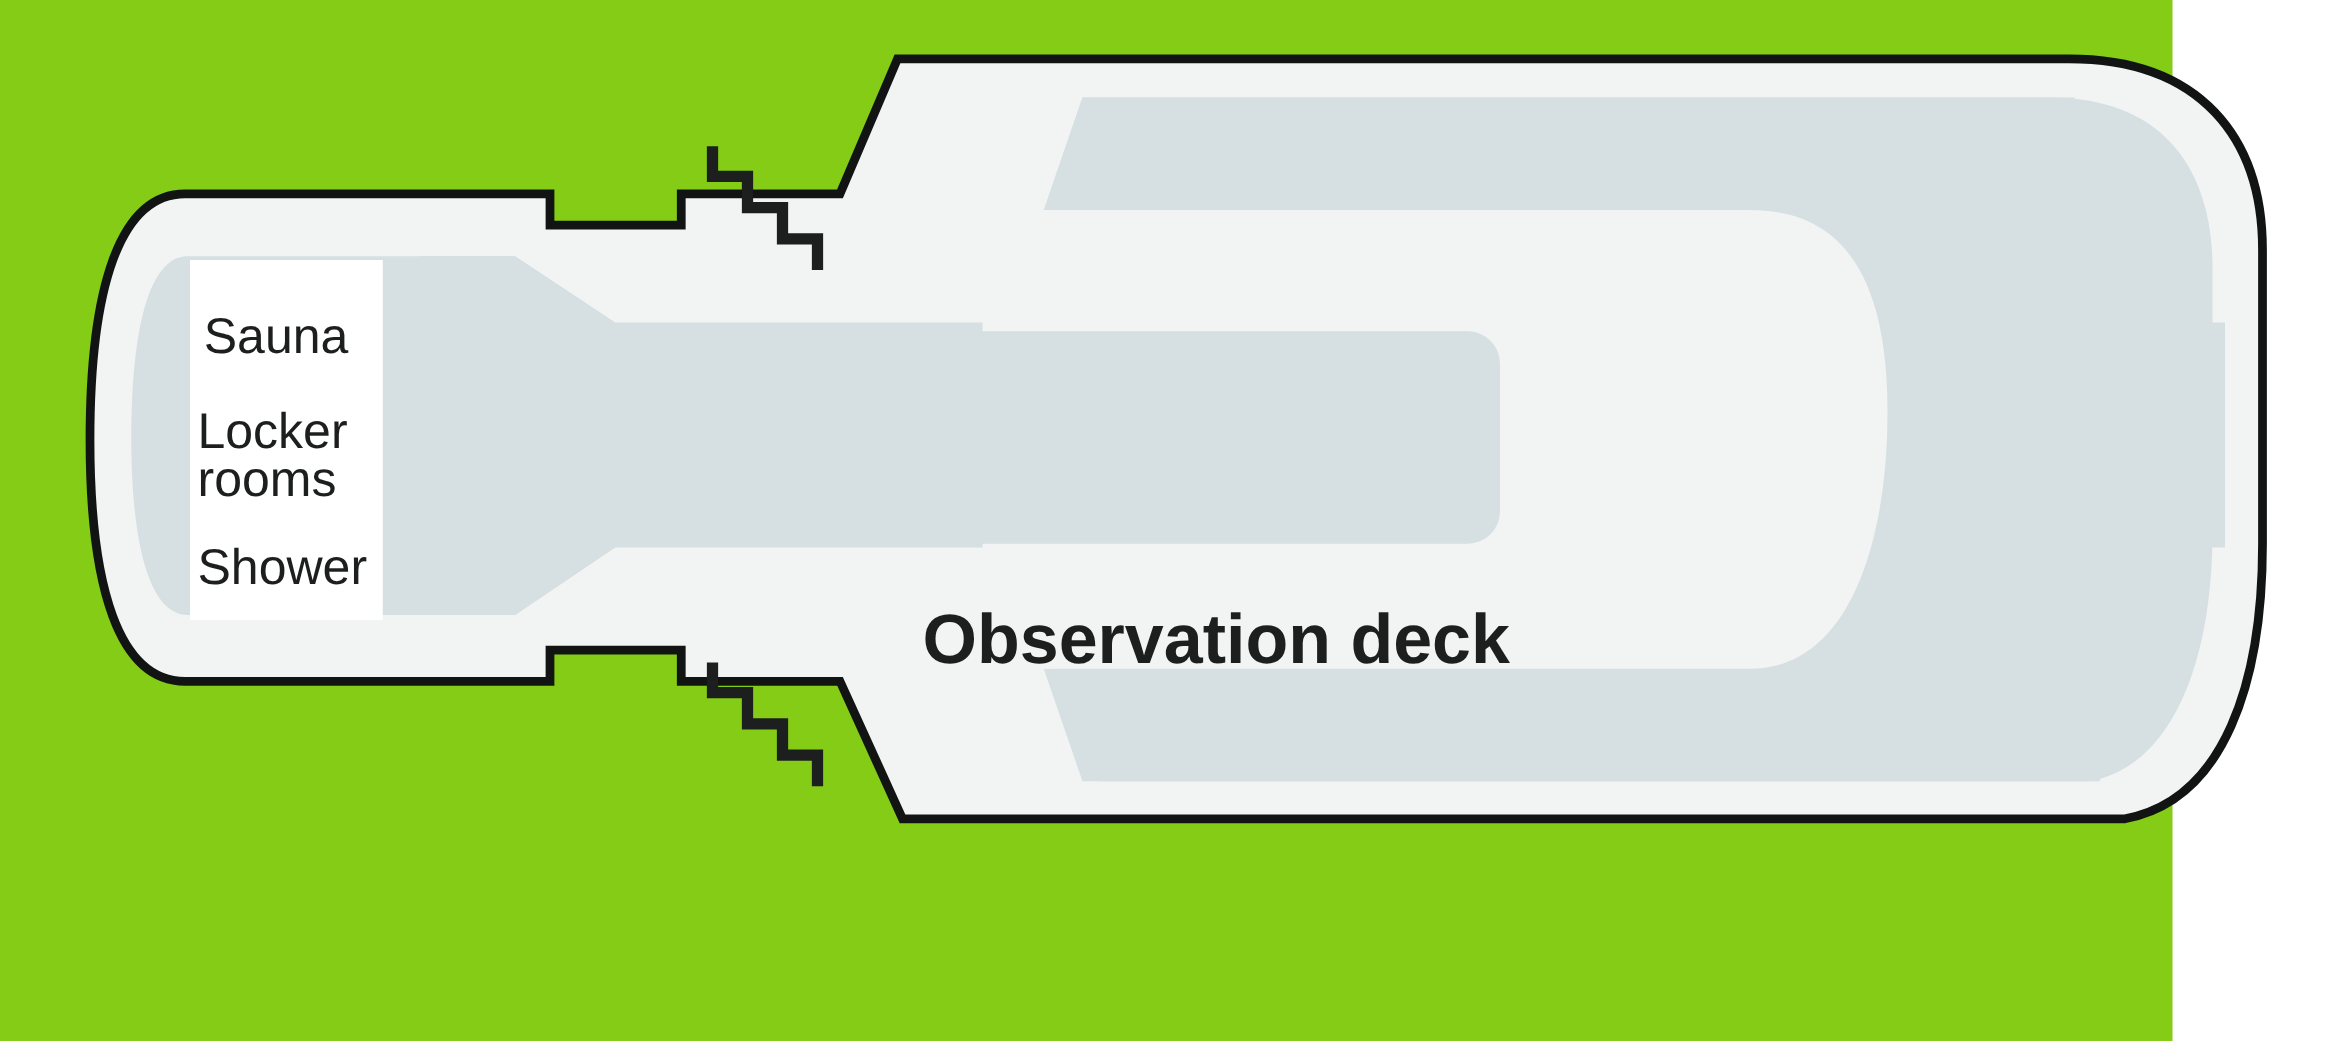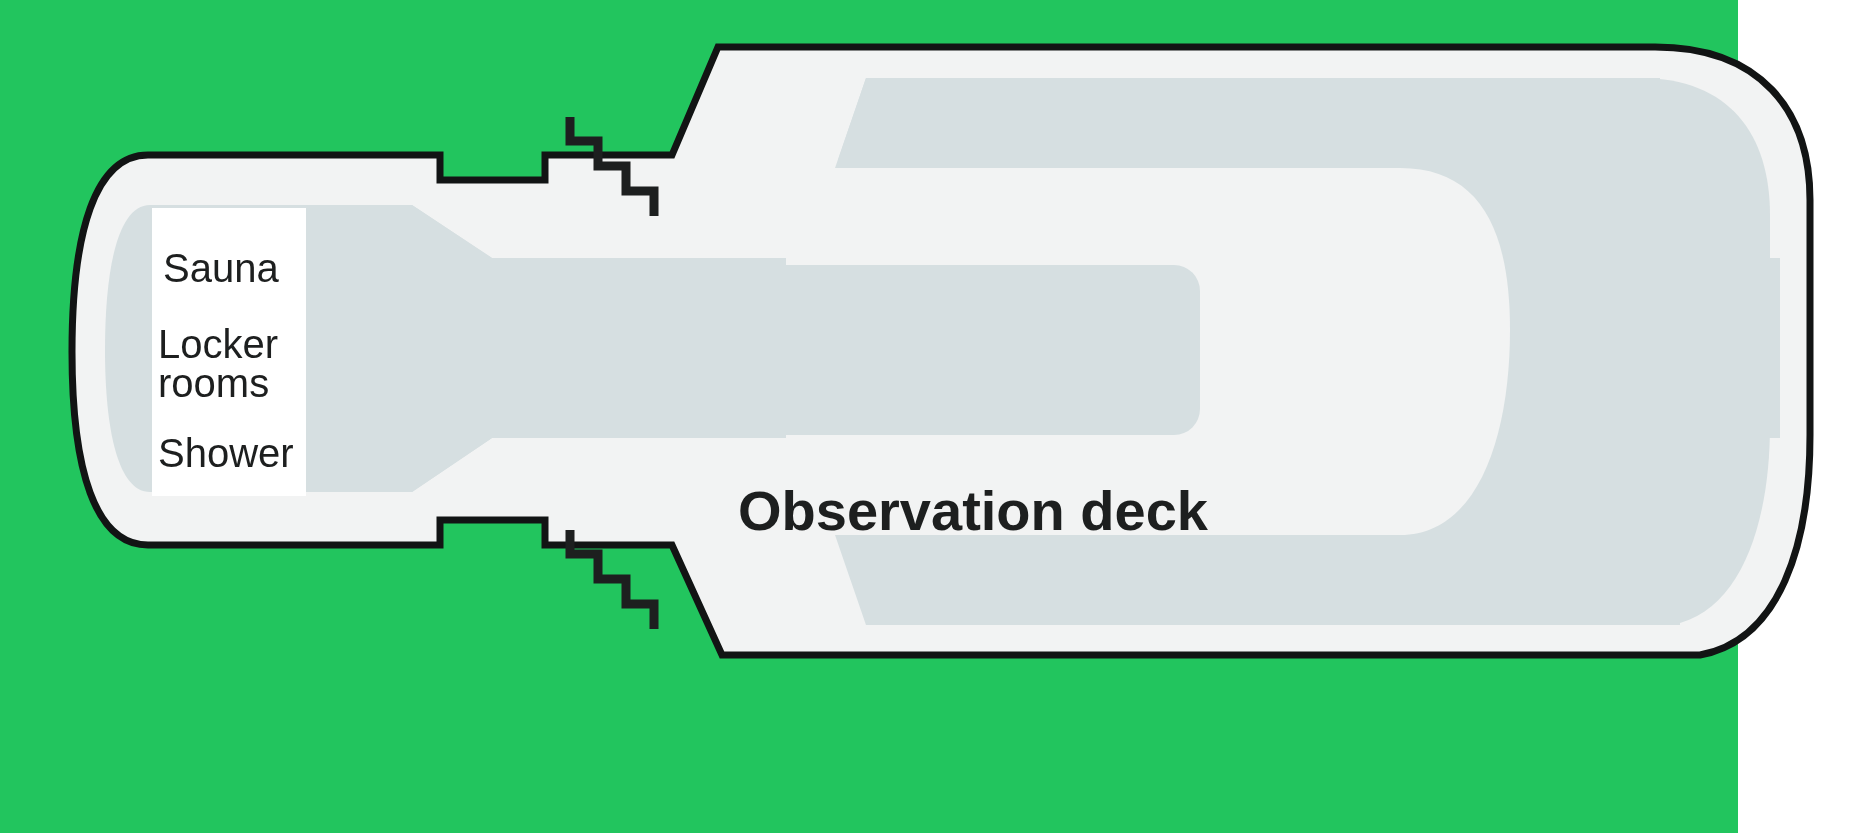--- a/index.html
+++ b/index.html
@@ -10,21 +10,21 @@
   body {
     width: 1875px;
     height: 833px;
     font-family: "Liberation Sans", sans-serif;
     overflow: hidden;
   }
   #plan-root {
     position: relative;
     width: 1738px;
     height: 833px;
-    background: #22c55e;
+    background: #84cc16;
   }
   svg.plan-svg {
     display: block;
     width: 1875px;
     height: 833px;
   }
   .room-label {
     font-family: "Liberation Sans", sans-serif;
     font-size: 40px;
     fill: #1d1f1f;

